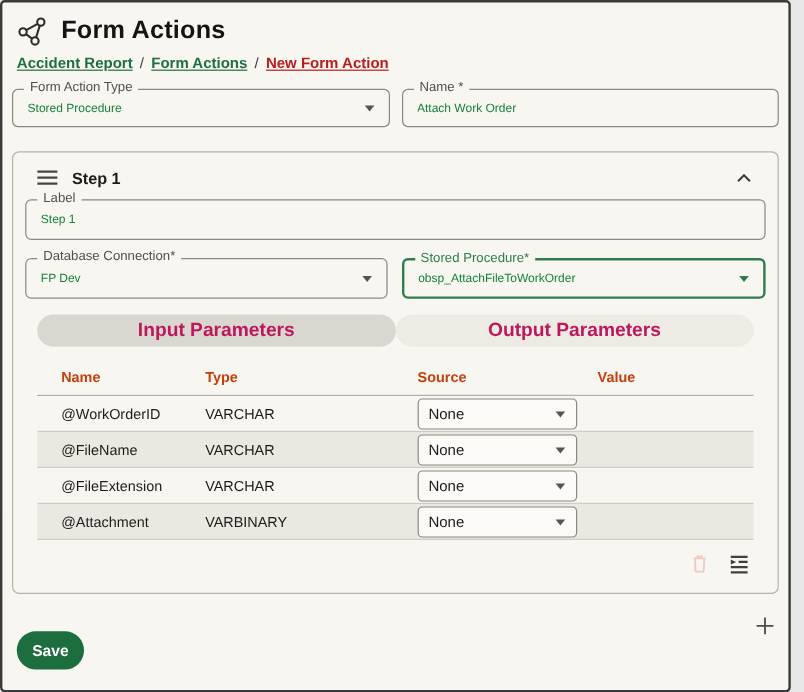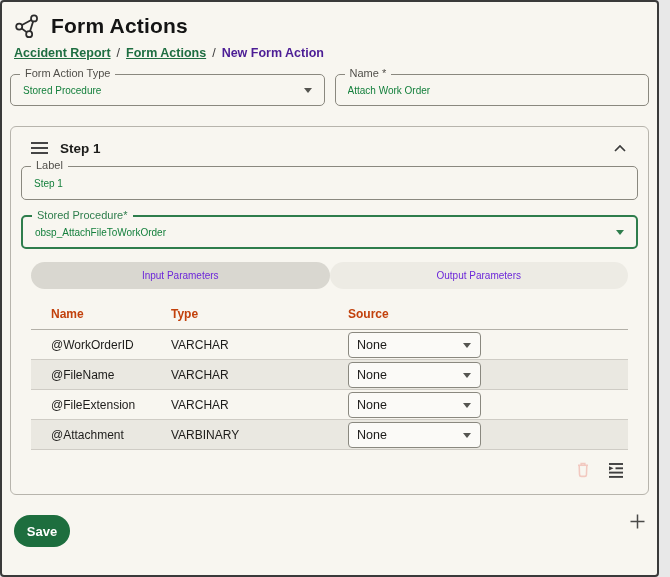--- a/index.html
+++ b/index.html
@@ -14,21 +14,21 @@
     color:#1d1c1a;
     overflow:hidden;
   }
   
   .header { display:flex; align-items:center; gap:11px; padding:11px 12px 0 12px; }
   .app-icon { width:26px; height:26px; flex:0 0 auto; }
   .app-title { font-size:21px; font-weight:bold; color:#141414; letter-spacing:.2px; }
   .breadcrumb { padding:7px 12px 0 12px; font-size:12.5px; display:flex; gap:6px; align-items:flex-start; }
   .crumb-link { color:#1e6e41; font-weight:bold; text-decoration:underline; cursor:pointer; }
   .crumb-sep { color:#3c3c3c; }
-  .crumb-current { color:#4c1d95; font-weight:bold; }
+  .crumb-current { color:#b91c1c; font-weight:bold;text-decoration:underline; }
   
   .ofield {
     position:relative; height:32px;
     border:1px solid #8a887f; border-radius:5px;
     display:flex; align-items:center; padding:0 12px;
   }
   .ofield .flabel {
     position:absolute; top:-8px; left:9px;
     font-size:11px; color:#514f4a; background:#f8f6f0; padding:0 5px;
     white-space:nowrap;
@@ -55,22 +55,23 @@
   .step-header { display:flex; align-items:center; gap:12px; padding:12px 20px 0 20px; height:30px; }
   .step-title { font-size:13.5px; font-weight:bold; color:#1c1c1a; }
   .chevron-btn { margin-left:auto; cursor:pointer; display:flex; align-items:center; }
   .label-field { margin:9px 10px 0 10px; height:34px; }
   .row2 { display:flex; gap:12px; margin:15px 10px 0 10px; }
   .row2 .ofield { flex:1; height:34px; }
   
   .tabs { display:flex; margin:13px 20px 0 20px; height:27px; }
   .tab {
     flex:1; display:flex; align-items:center; justify-content:center;
-    font-size:10px; color:#6d28d9; border-radius:14px; cursor:pointer;
+    font-size:16px; color:#be185d; border-radius:14px; cursor:pointer;
     background:#edebe4;
+    font-weight:bold;
   }
   .tab.selected { background:#d9d7d0; }
   
   .ptable { margin:10px 20px 0 20px; font-size:12px; }
   .trow { display:grid; grid-template-columns:140px 177px 150px 1fr; align-items:center; }
   .thead { height:31px; font-weight:bold; color:#c2410c; border-bottom:1px solid #b3b0a8; }
   .tbody-row { height:30px; border-bottom:1px solid #cfccc5; }
   .tbody-row.striped { background:#eae8e1; }
   .cell-name { padding-left:20px; }
   .mini-select {
@@ -80,21 +81,21 @@
     font-size:12.5px; color:#1b1a18; cursor:pointer;
   }
   .mini-select .caret { right:9px; }
   .thead .cell-name { padding-left:20px; }
   
   .card-actions { display:flex; justify-content:flex-end; align-items:center; gap:13px; margin:9px 22px 0 0; height:22px; }
   .icon-btn { cursor:pointer; display:flex; align-items:center; }
   .icon-btn.disabled { cursor:default; }
   
   .save-button {
-    position:absolute; left:12px; bottom:28px;
+    position:absolute; left:12px; bottom:17px;
     width:56px; height:32px; border-radius:16px;
     background:#1d6e3e; color:#ffffff;
     font-size:13px; font-weight:bold; font-family:inherit;
     border:none; cursor:pointer;
     display:flex; align-items:center; justify-content:center;
   }
   .plus-button { position:absolute; right:11px; top:511px; cursor:pointer; }
 </style>
 </head>
 <body>
@@ -151,37 +152,43 @@
         </svg>
       </span>
     </div>
 
     <div class="ofield label-field">
       <span class="flabel">Label</span>
       <input class="fvalue" value="Step 1" style="">
     </div>
 
     <div class="row2">
+      <div class="ofield">
+        <span class="flabel">Database Connection*</span>
+        <span class="fvalue">FP Dev</span>
+        <span class="caret"></span>
+      </div>
       <div class="ofield green">
         <span class="flabel">Stored Procedure*</span>
         <span class="fvalue">obsp_AttachFileToWorkOrder</span>
         <span class="caret"></span>
       </div>
     </div>
 
     <div class="tabs">
       <div class="tab selected">Input Parameters</div>
       <div class="tab">Output Parameters</div>
     </div>
 
     <div class="ptable">
       <div class="trow thead">
         <div class="cell-name">Name</div>
         <div>Type</div>
         <div>Source</div>
+        <div>Value</div>
       </div>
 
       <div class="trow tbody-row">
         <div class="cell-name">@WorkOrderID</div>
         <div>VARCHAR</div>
         <div>
             <div class="mini-select">
           <span>None</span>
           <span class="caret"></span>
         </div>

